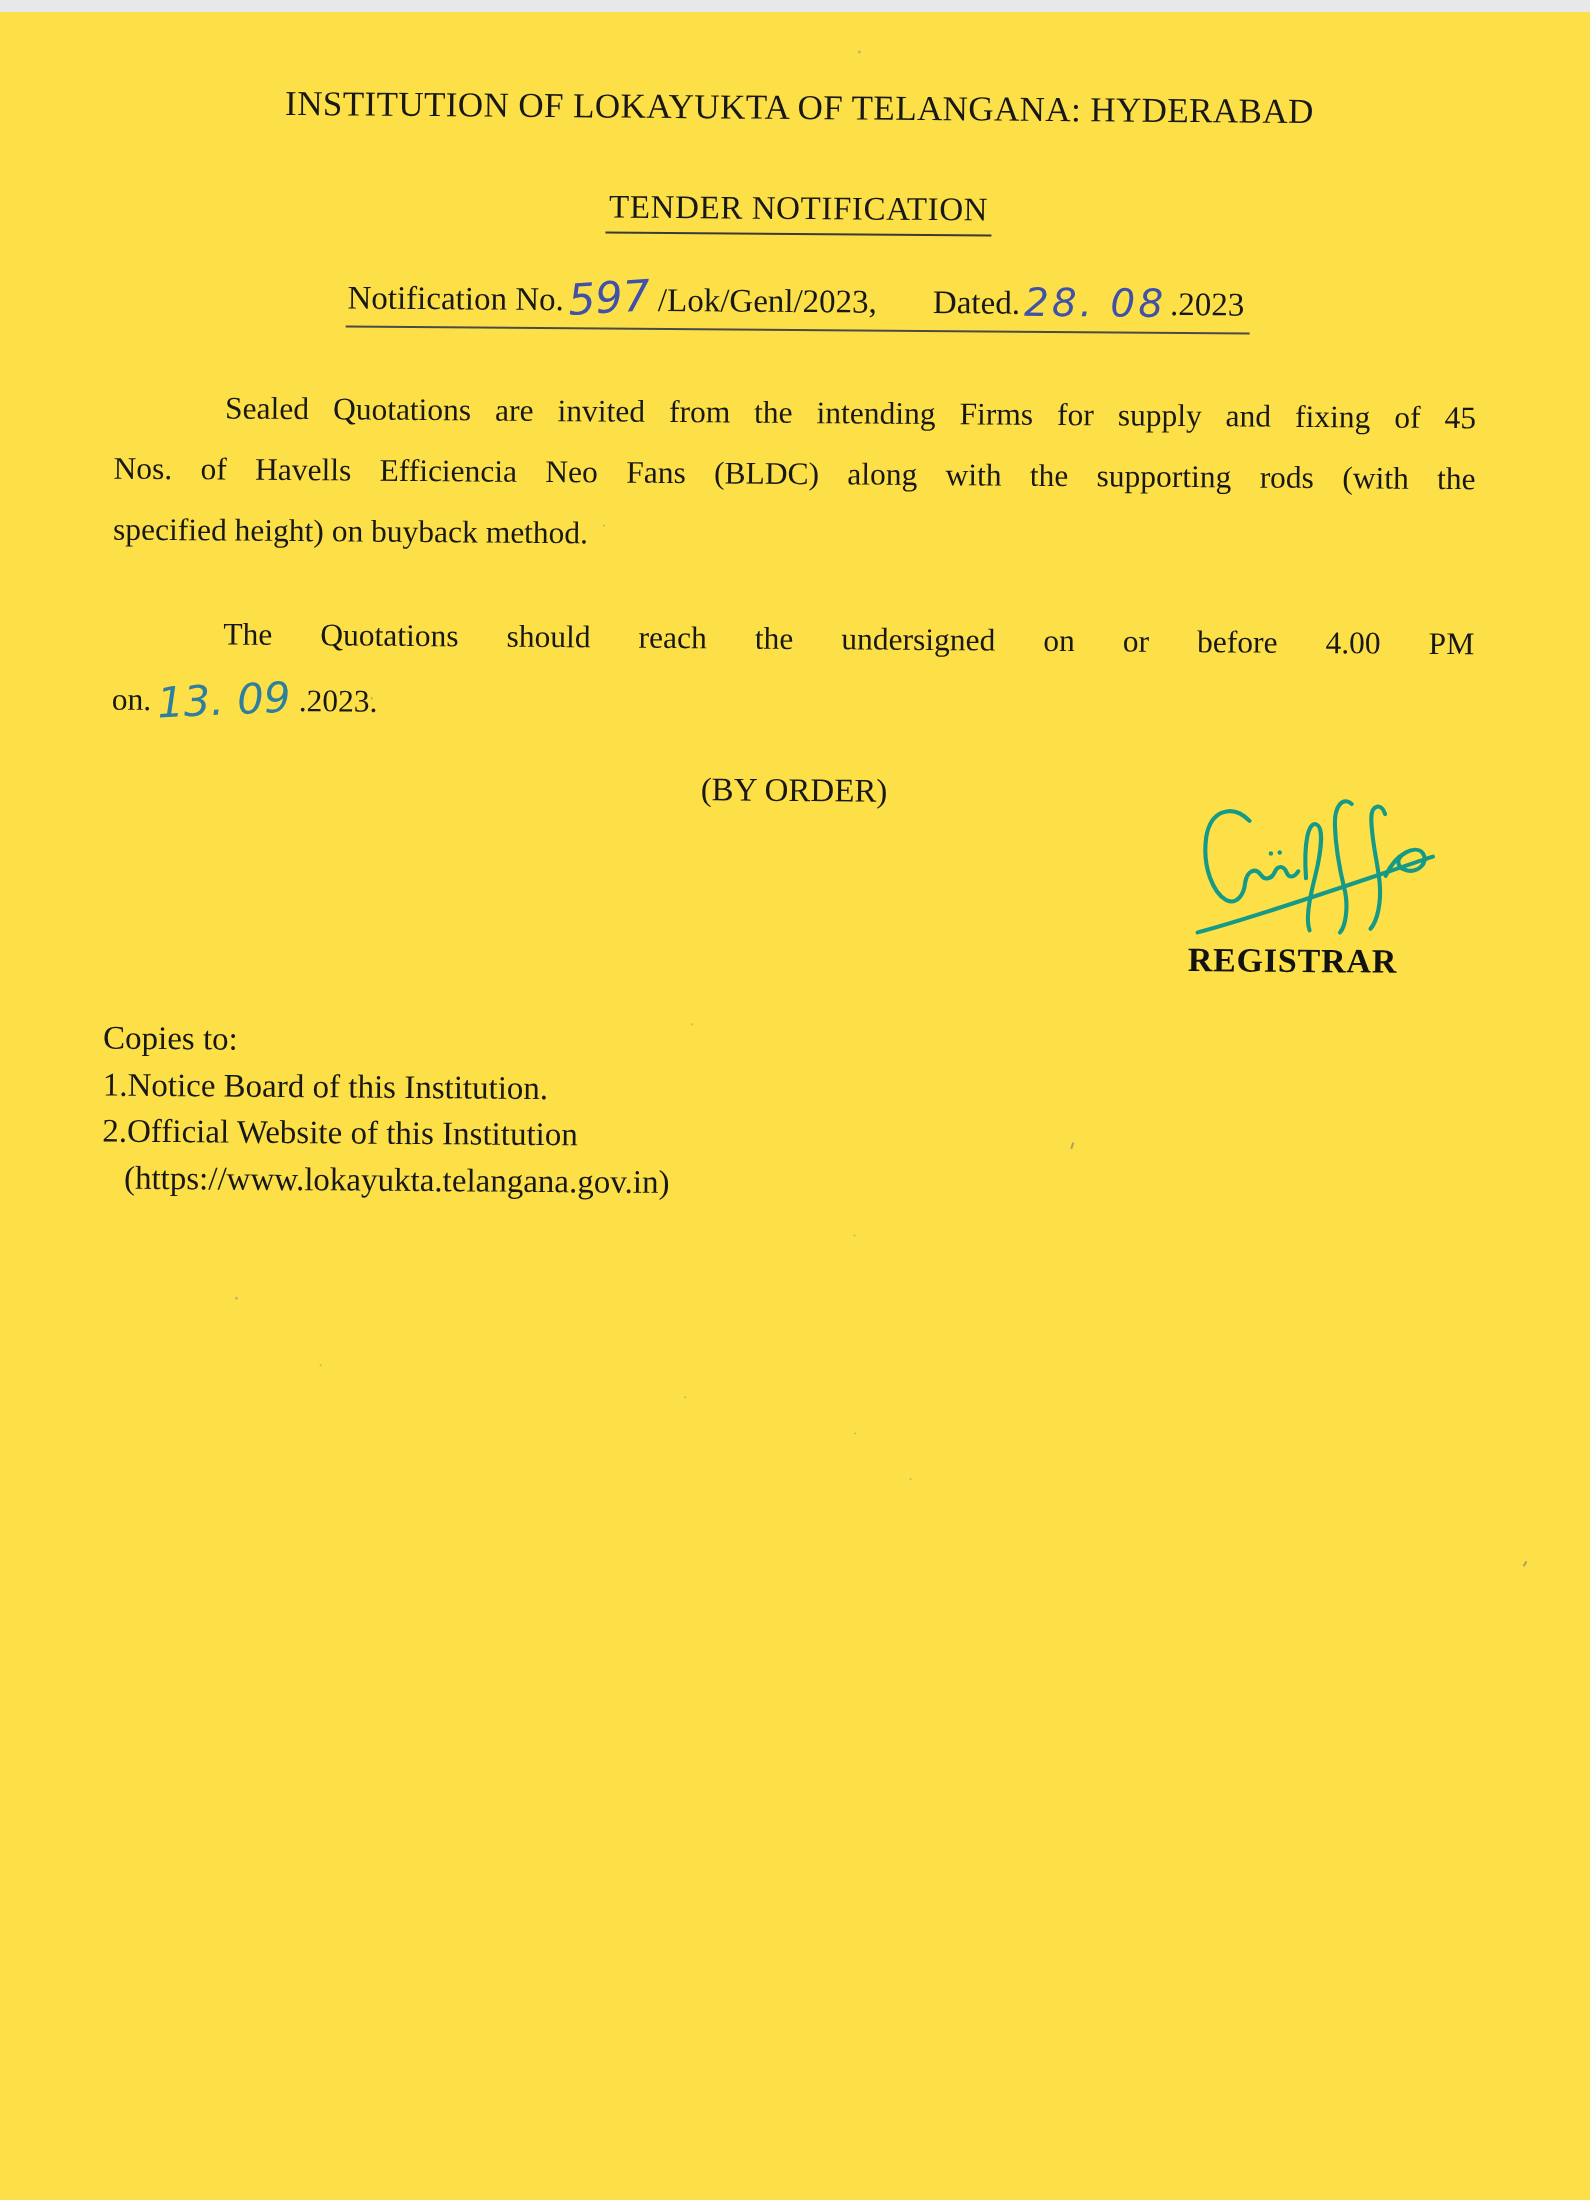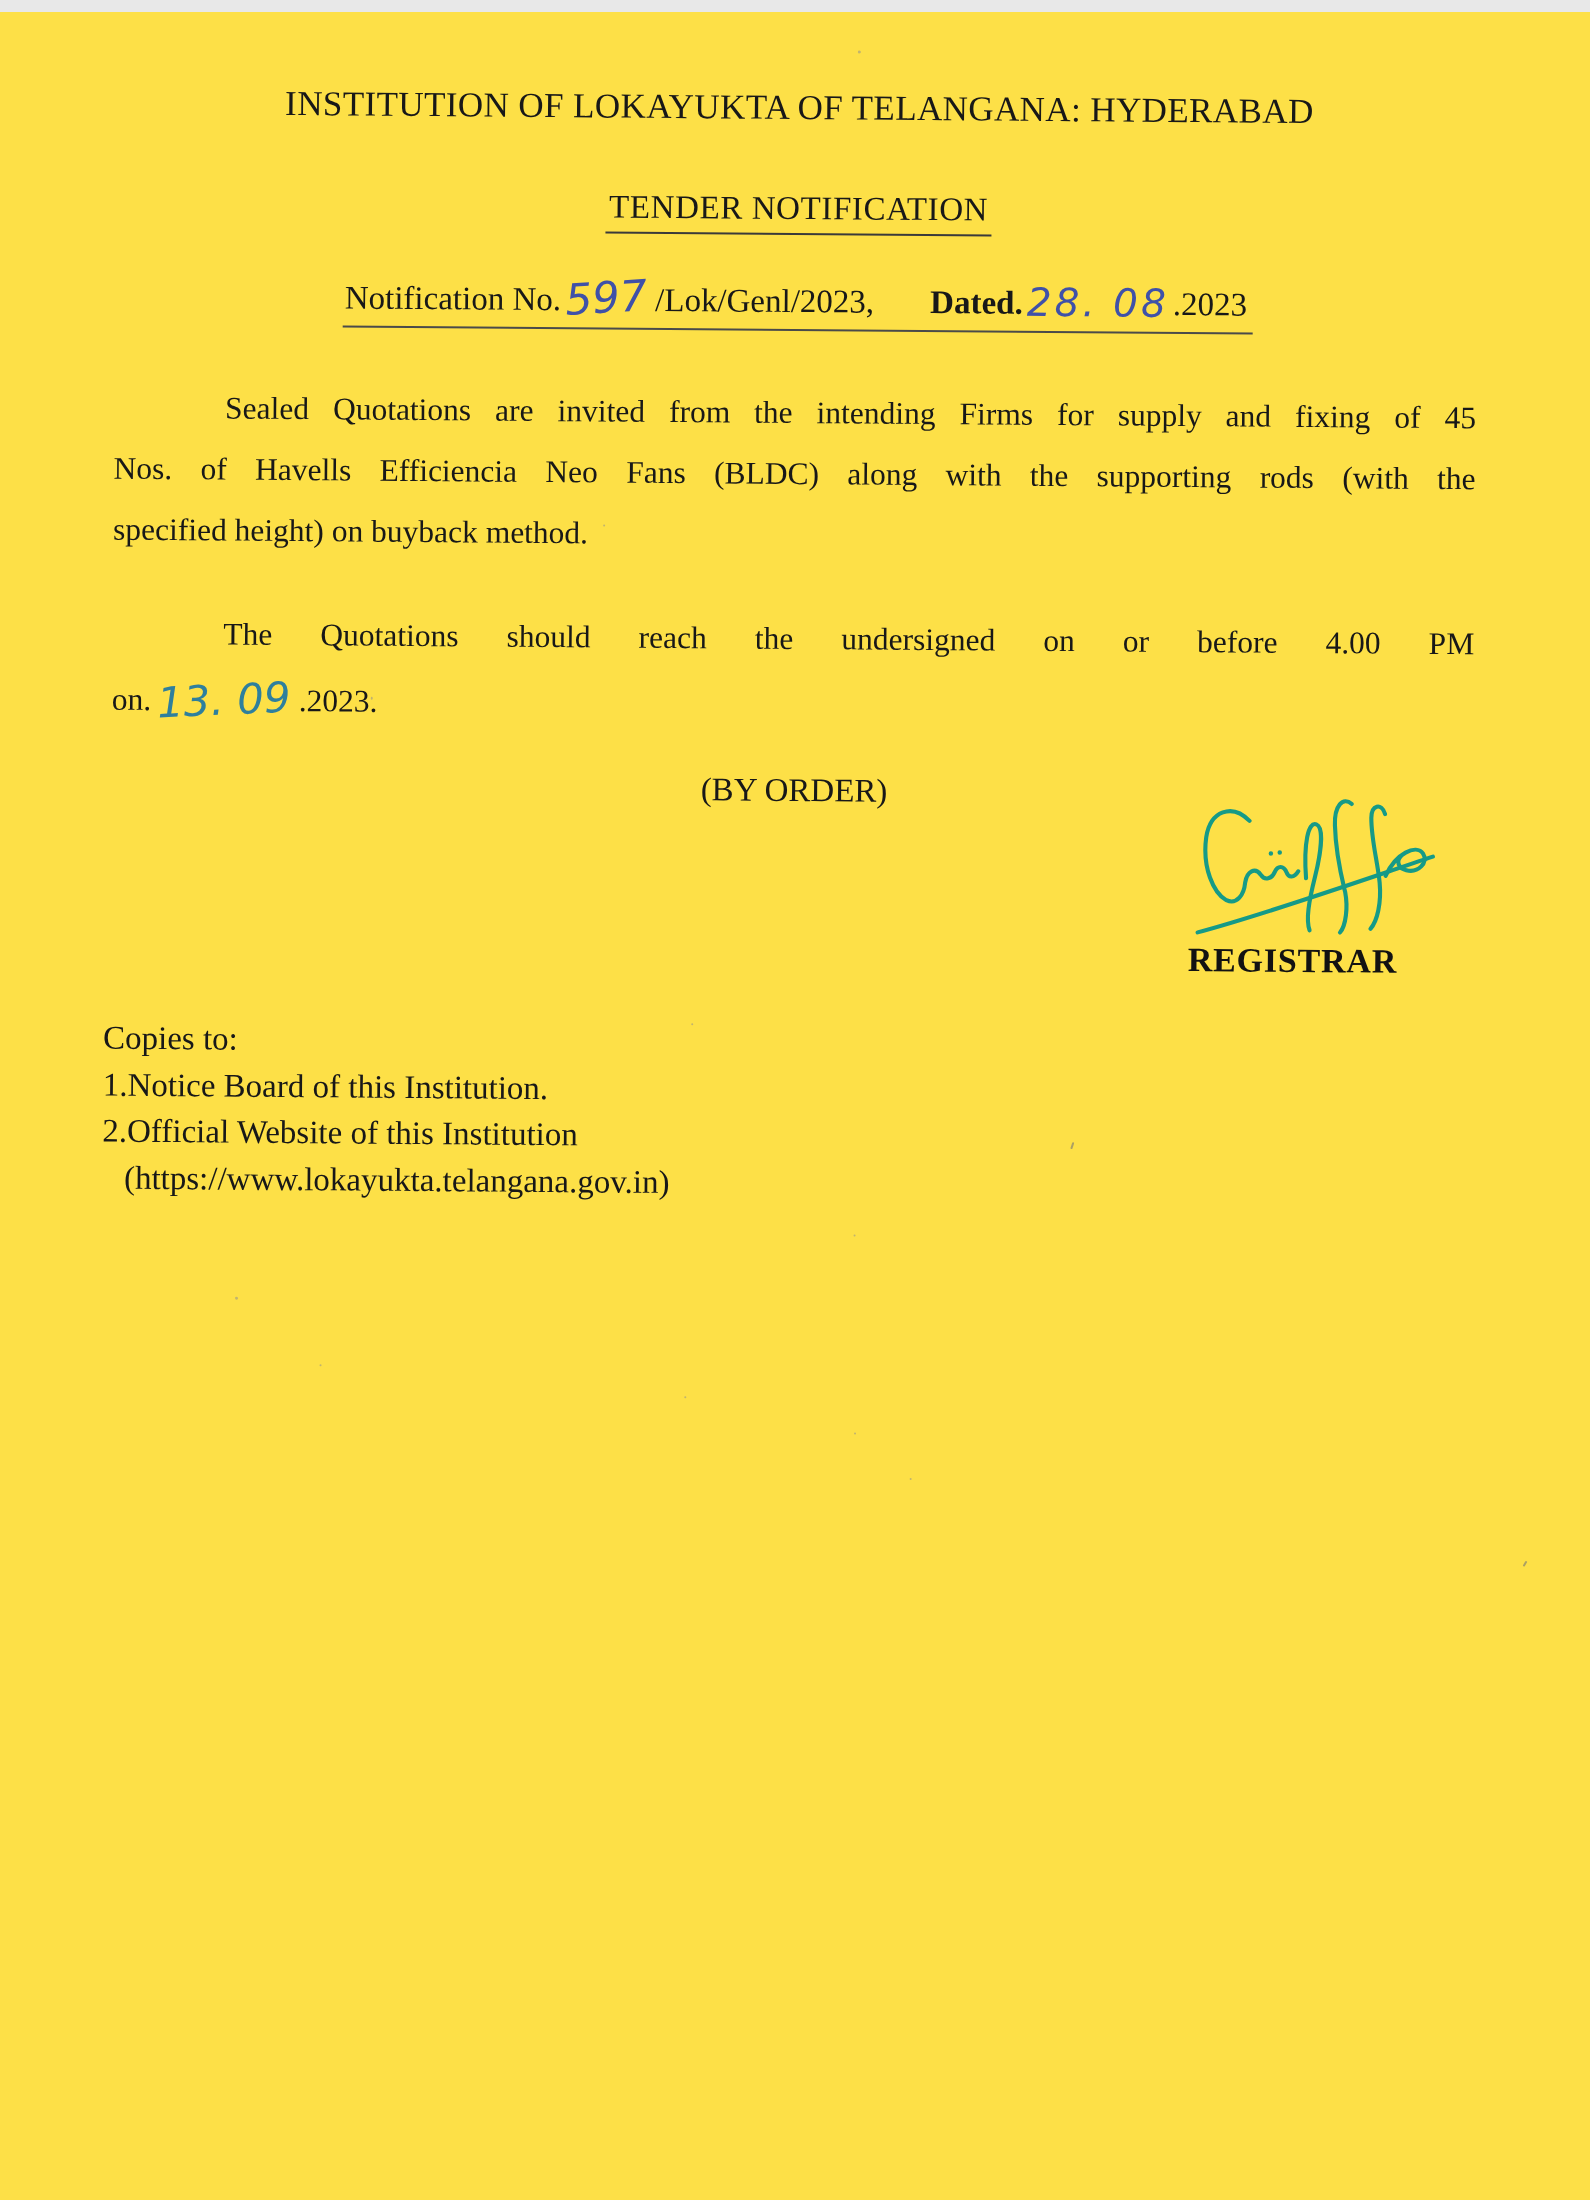--- a/index.html
+++ b/index.html
@@ -29,21 +29,21 @@
     display:inline-block;font-size:33px;
     border-bottom:2px solid #4a4a4a;padding:0 6px 9px 2px;color:#181818;
   }
   .hw{
     font-family:"DejaVu Sans",sans-serif;font-style:italic;
     display:inline-block;line-height:1;
   }
   .hw-number{color:var(--ink-blue);font-size:43px;transform:rotate(-4deg) translateY(2px);margin:0 8px 0 4px;}
   .hw-dated{color:var(--ink-blue);font-size:39px;letter-spacing:3px;transform:translateY(2px);margin:0 4px 0 4px;}
   .hw-date2{color:var(--ink-teal);font-size:42px;transform:rotate(-3deg) translateY(4px);margin:0 8px 0 6px;}
-  .dated-label{margin-left:56px;font-weight:bold;}
+  .dated-label{margin-left:56px;}
 
   .para{position:absolute;left:112px;width:1362px;font-size:31.5px;color:#181818;}
   .para1{top:370px;line-height:61px;}
   .para2{top:594px;line-height:66px;}
   .jline{text-align:justify;text-align-last:justify;}
   .indent{text-indent:111px;}
   .plain{text-align:left;}
 
   .by-order{position:absolute;top:760px;left:0;width:100%;text-align:center;font-size:33px;color:#181818;}
 

